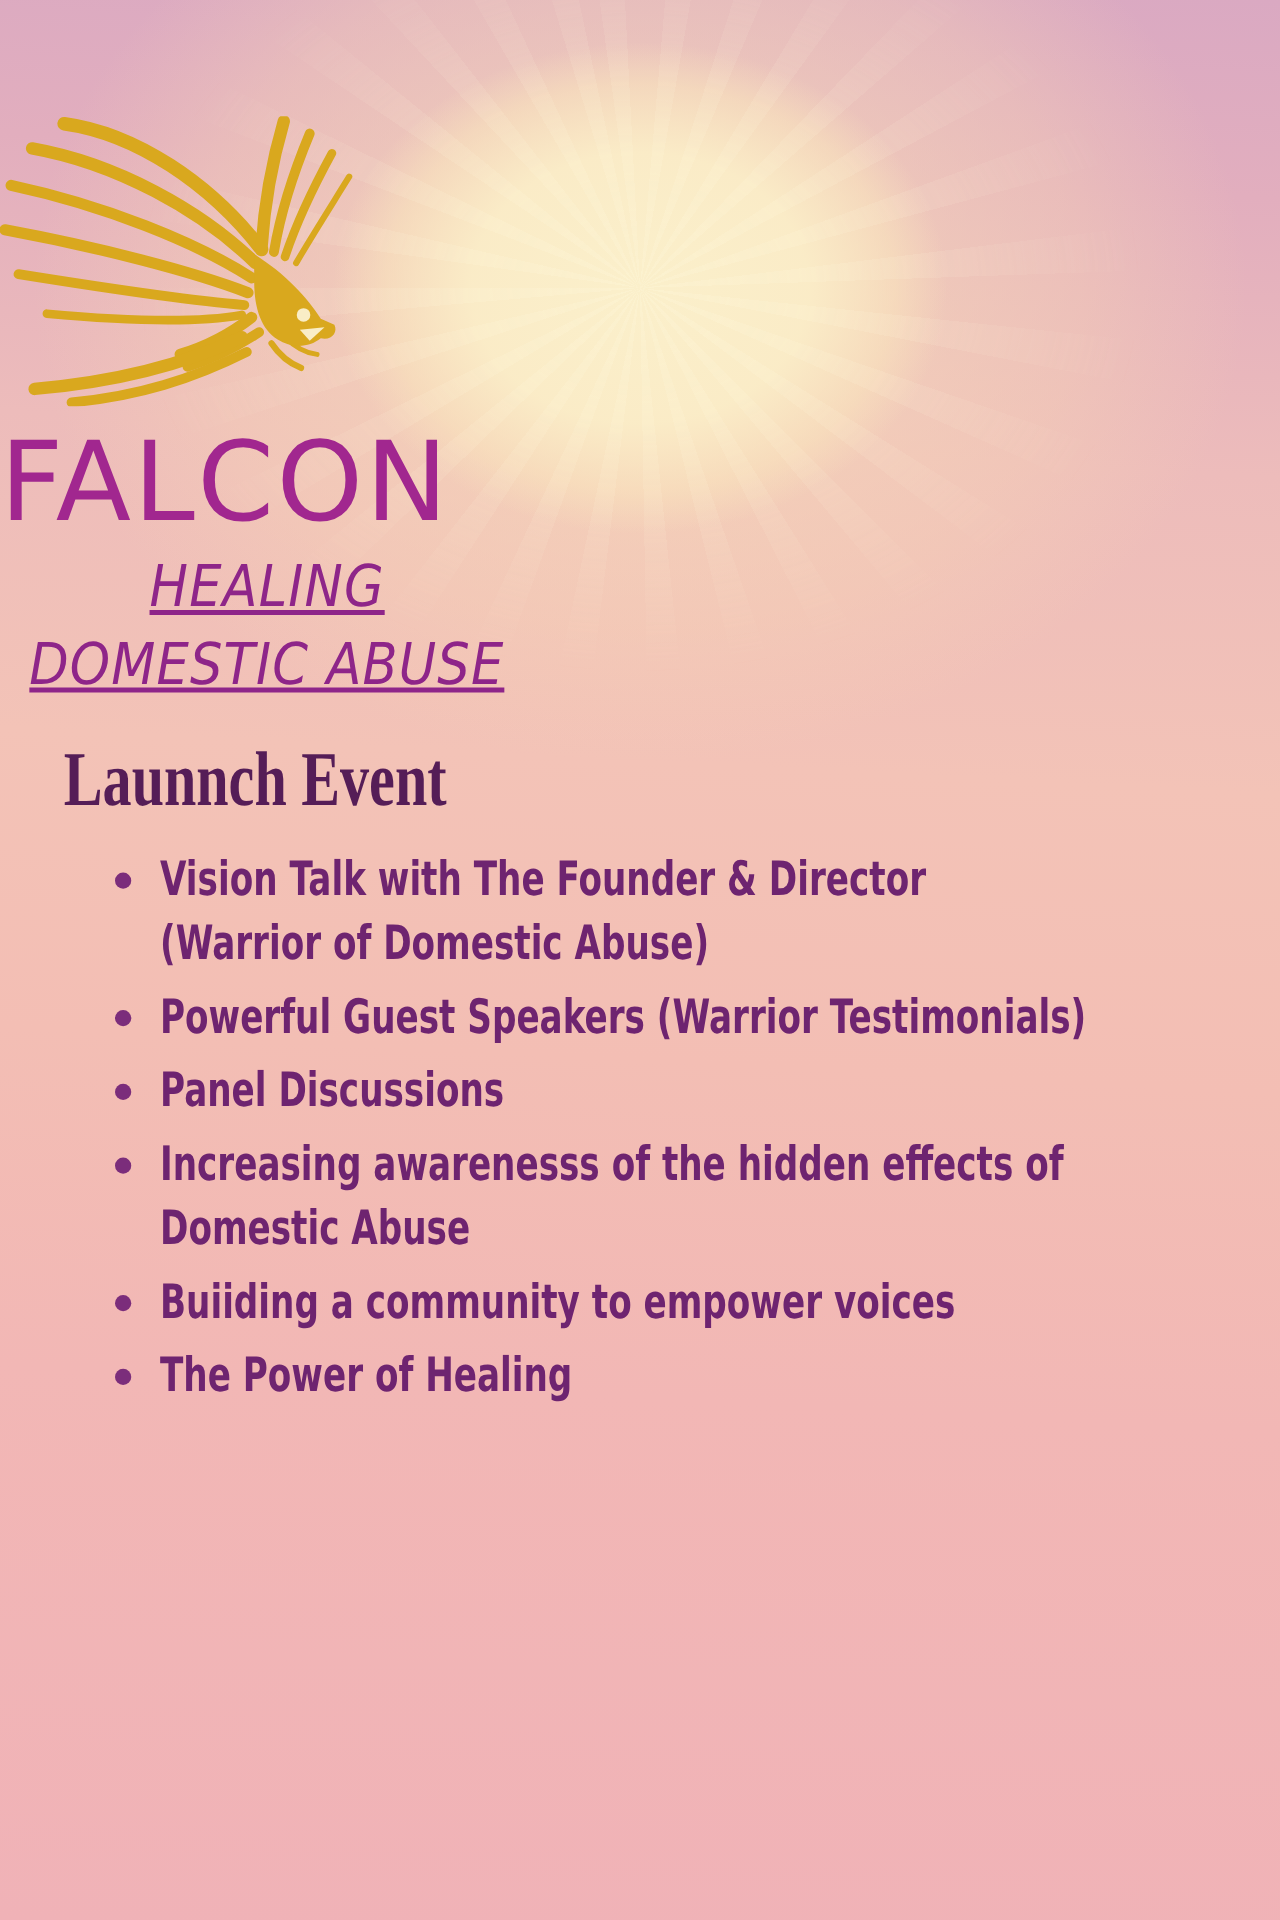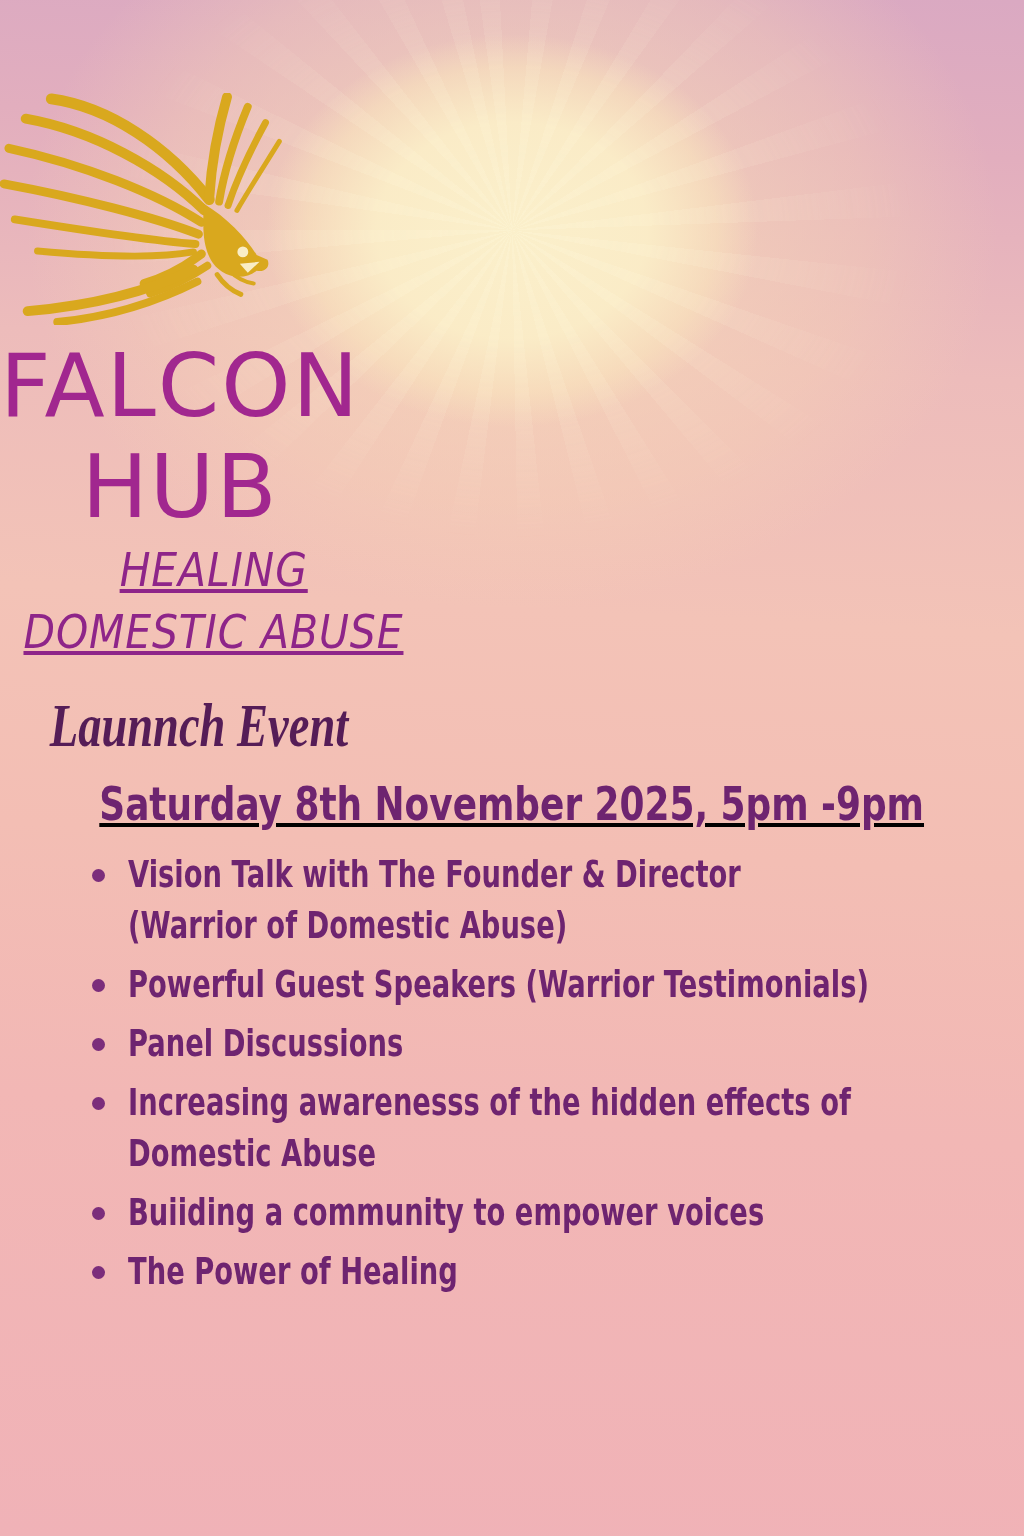--- a/index.html
+++ b/index.html
@@ -36,21 +36,21 @@
   .line{display:flex;justify-content:center;width:100%;text-decoration:underline;}
   .squeeze{display:inline-block;white-space:pre;}
 
   .title{margin-top:10px;text-align:center;color:#a1278f;
     font-size:88px;line-height:101px;font-weight:400;letter-spacing:2px;}
   .subtitle{margin-top:2px;text-align:center;color:#8e2589;
     font-style:italic;font-size:46px;line-height:62px;letter-spacing:1px;}
   .subtitle .squeeze{transform:scaleX(0.89);transform-origin:50% 50%;}
 
   .launch-row{display:flex;align-items:flex-start;justify-content:center;
-    gap:72px;margin-top:24px;height:76px;font-style:italic;}
+    gap:72px;margin-top:24px;height:76px;}
   .launnch{font-family:"Liberation Serif",serif;font-weight:700;color:#551d57;
     font-size:62px;line-height:76px;display:inline-block;
     transform:scaleX(0.75);transform-origin:50% 50%;white-space:pre;}
   .launch-logo{position:relative;height:76px;padding-top:16px;}
   .launch-word{font-family:"Liberation Serif",serif;font-weight:700;color:#6b2077;
     font-size:50px;line-height:50px;display:inline-block;
     transform:scaleX(0.78);transform-origin:50% 50%;}
   .swoosh{position:absolute;left:-16px;top:4px;width:168px;height:42px;}
 
   .dateline{margin-top:12px;}
@@ -101,39 +101,35 @@
           <path d="M231,179 C239,187 249,192 257,193" stroke-width="4"></path>
         </g>
         <path d="M206,112 C230,126 250,148 260,164 L271,169 C274,175 269,182 260,180 C250,188 236,188 225,181 C212,173 206,156 206,134 Z" fill="#D9A81E"></path>
         <circle cx="246" cy="161" r="5.5" fill="#F9EDC6"></circle>
         <path d="M243,173 L263,171 L251,182 Z" fill="#F9EDC6"></path>
       </svg>
     </div>
 
     <div class="title">
       <div>FALCON</div>
-      <div>HUB</div>
     </div>
 
     <div class="subtitle">
       <div class="line">
           <span class="squeeze">HEALING</span>
         </div>
       <div class="line">
           <span class="squeeze">DOMESTIC ABUSE</span>
         </div>
     </div>
 
     <div class="launch-row">
       <span class="launnch">Launnch Event</span>
     </div>
 
-    <div class="line dateline">
-      <span class="squeeze">Saturday 8th November 2025, 5pm -9pm</span>
-    </div>
 
 
     <ul class="agenda">
       <li>
         <span class="dot"></span>
         <span class="btext">Vision Talk with The Founder &amp; Director
 (Warrior of Domestic Abuse)</span>
       </li>
       <li>
         <span class="dot"></span>

